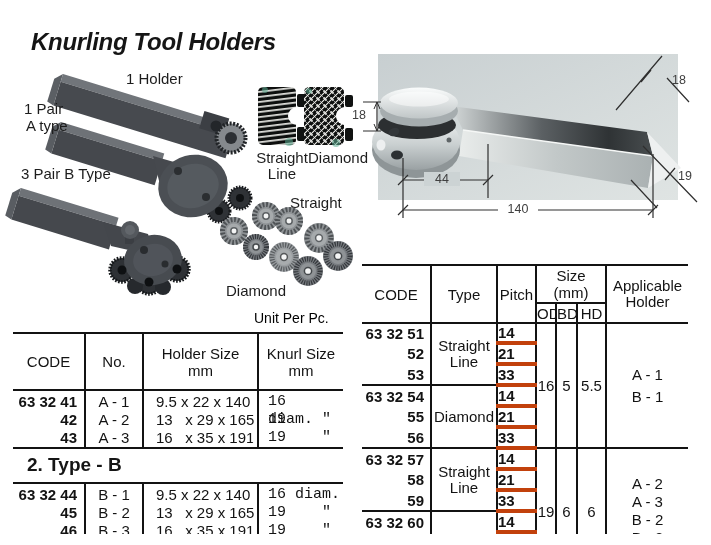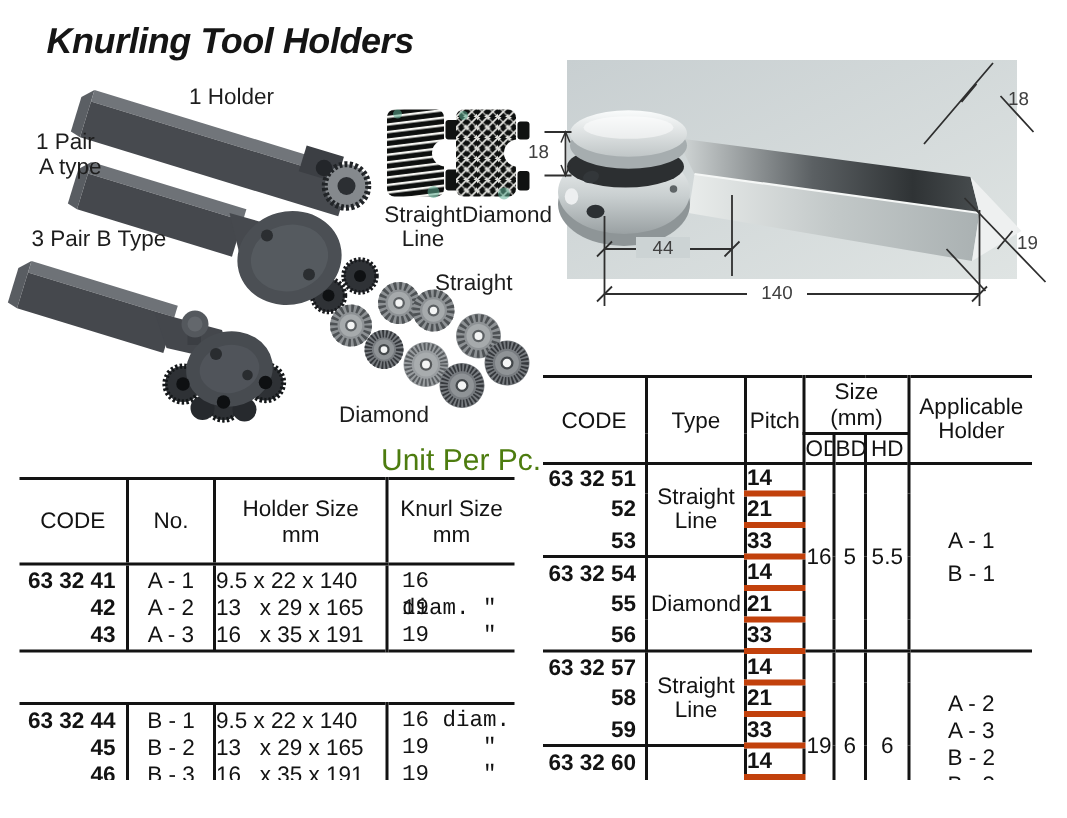--- a/index.html
+++ b/index.html
@@ -1,39 +1,39 @@
 <!DOCTYPE html>
 <html><head>
 <meta charset="utf-8">
 <style>
   html,body{margin:0;padding:0;background:#ffffff;}
   .page{position:relative;width:711px;height:520px;background:#ffffff;overflow:hidden;
-        font-family:"Liberation Sans",sans-serif;color:#151515;}
+        font-family:"Liberation Sans",sans-serif;color:#151515;margin-top:14px;}
   .abs{position:absolute;}
   .nowrap{white-space:nowrap;}
   .pre{white-space:pre-line;}
   .main-title{font-size:24px;font-weight:bold;font-style:italic;letter-spacing:-0.3px;white-space:nowrap;}
   .sec-head{font-size:19px;font-weight:bold;white-space:nowrap;}
   .small-lbl{font-size:15px;line-height:16px;color:#1d1d1d;}
-  .unit-note{font-size:20px;color:#4d7c0f;}
+  .unit-note{font-size:14px;color:#000000;}
   .dim-lbl{font-size:12.5px;color:#404040;white-space:nowrap;}
   .caption{font-size:14px;color:#3a3a3a;white-space:nowrap;}
   .ctr{text-align:center;}
 
   table.cat{position:absolute;border-collapse:collapse;table-layout:fixed;
             font-size:15px;color:#131313;border-top:2px solid #131313;border-bottom:2px solid #131313;}
   .cat th,.cat td{padding:0;font-weight:normal;vertical-align:middle;overflow:hidden;}
   .cat thead th{border-bottom:2px solid #131313;text-align:center;line-height:17px;}
   .vl{border-left:2px solid #131313;}
   .gb{border-bottom:2px solid #131313;}
 
   
   .lt .code-cell{font-weight:bold;text-align:right;padding-right:7px;}
   .lt .no-cell{text-align:center;}
-  .lt .hs-cell{text-align:left;padding-left:0;}
+  .lt .hs-cell{text-align:left;padding-left:12px;border-radius:18px;}
   .lt .ks-cell{text-align:left;padding-left:9px;font-family:Liberation Mono, monospace;}
   .lt tbody div{line-height:18px;height:18px;}
   .lt tbody td{vertical-align:top;padding-top:2px;}
 
   
   .kt tbody tr{height:17.5px;}
   .kt .code-cell{font-weight:bold;text-align:right;padding-right:6px;}
   .kt .type-cell{text-align:center;line-height:16px;}
   .kt .pitch-cell{text-align:left;font-weight:bold;border-bottom:4px solid #c2410c;}
   .kt .num-cell{text-align:center;}
@@ -308,20 +308,21 @@
         </td>
         <td class="vl ks-cell">
           <div>16&nbsp; diam.</div>
           <div>19&nbsp;&nbsp;&nbsp; "</div>
           <div>19&nbsp;&nbsp;&nbsp; "</div>
         </td>
       </tr>
     </tbody>
   </table>
 
+  <div class="abs sec-head" style="left:27px;top:440px;">2. Type - B</div>
 
   <table class="cat lt" style="left:13px;top:468px;width:330px;">
     <colgroup>
         <col style="width:72px">
         <col style="width:58px">
         <col style="width:115px">
         <col style="width:85px">
       </colgroup>
     <tbody>
       <tr style="height:55px;">

